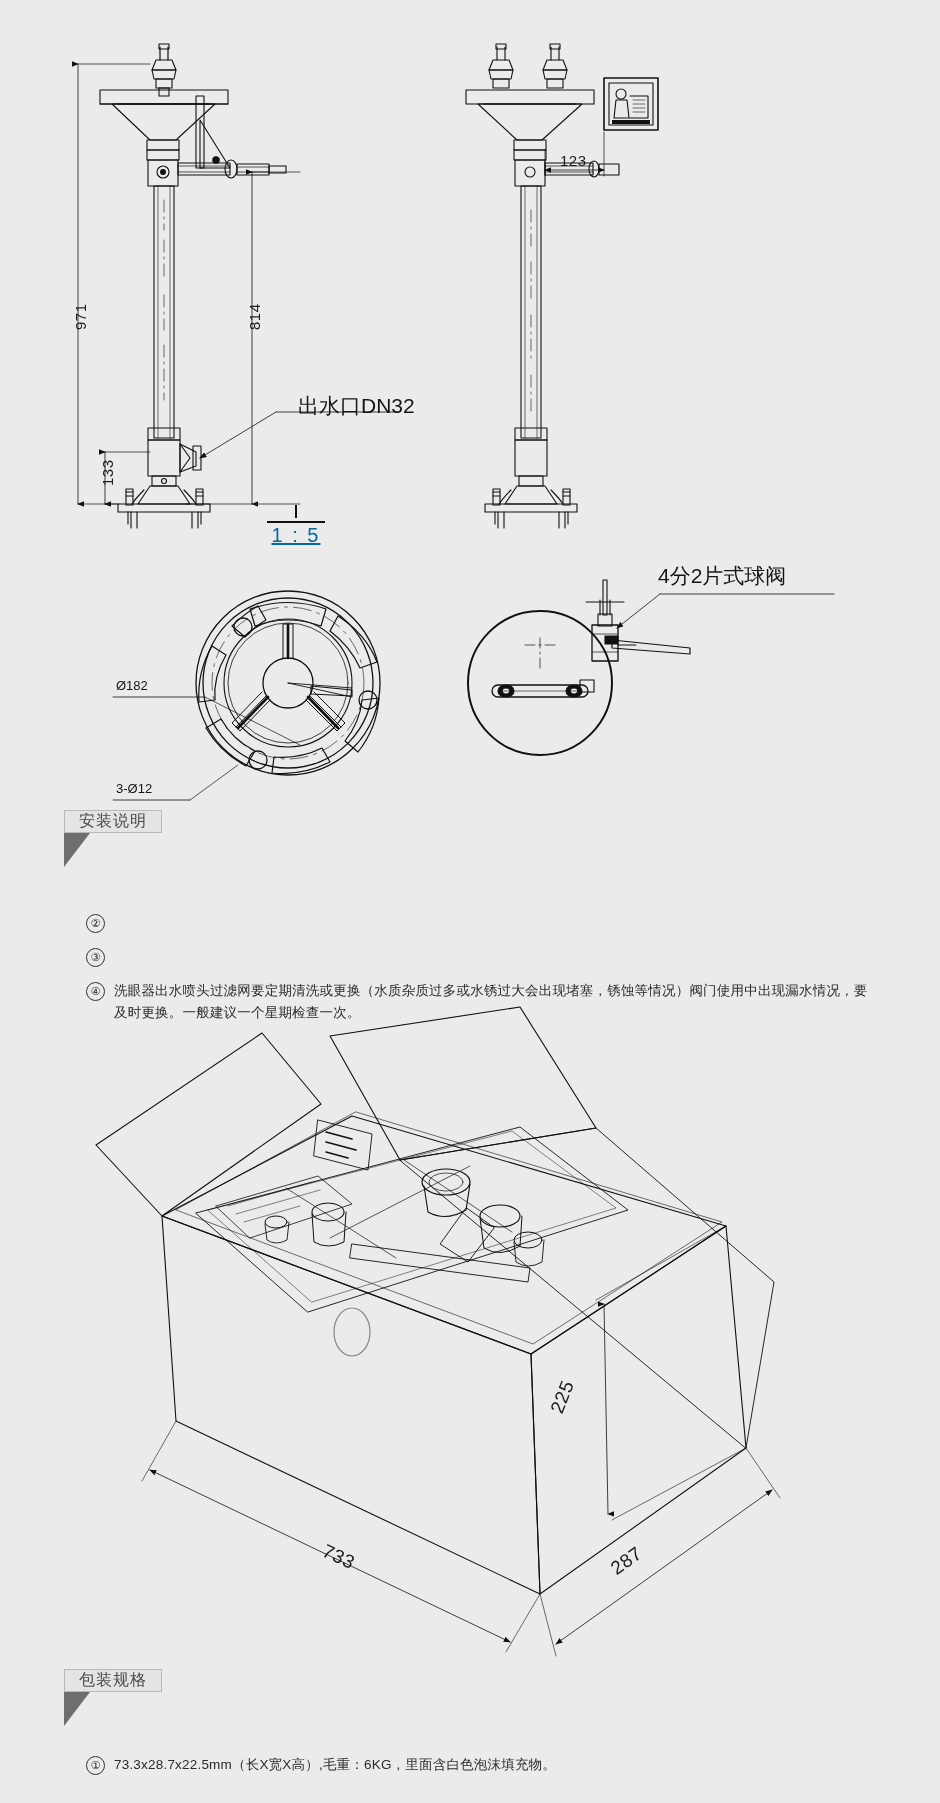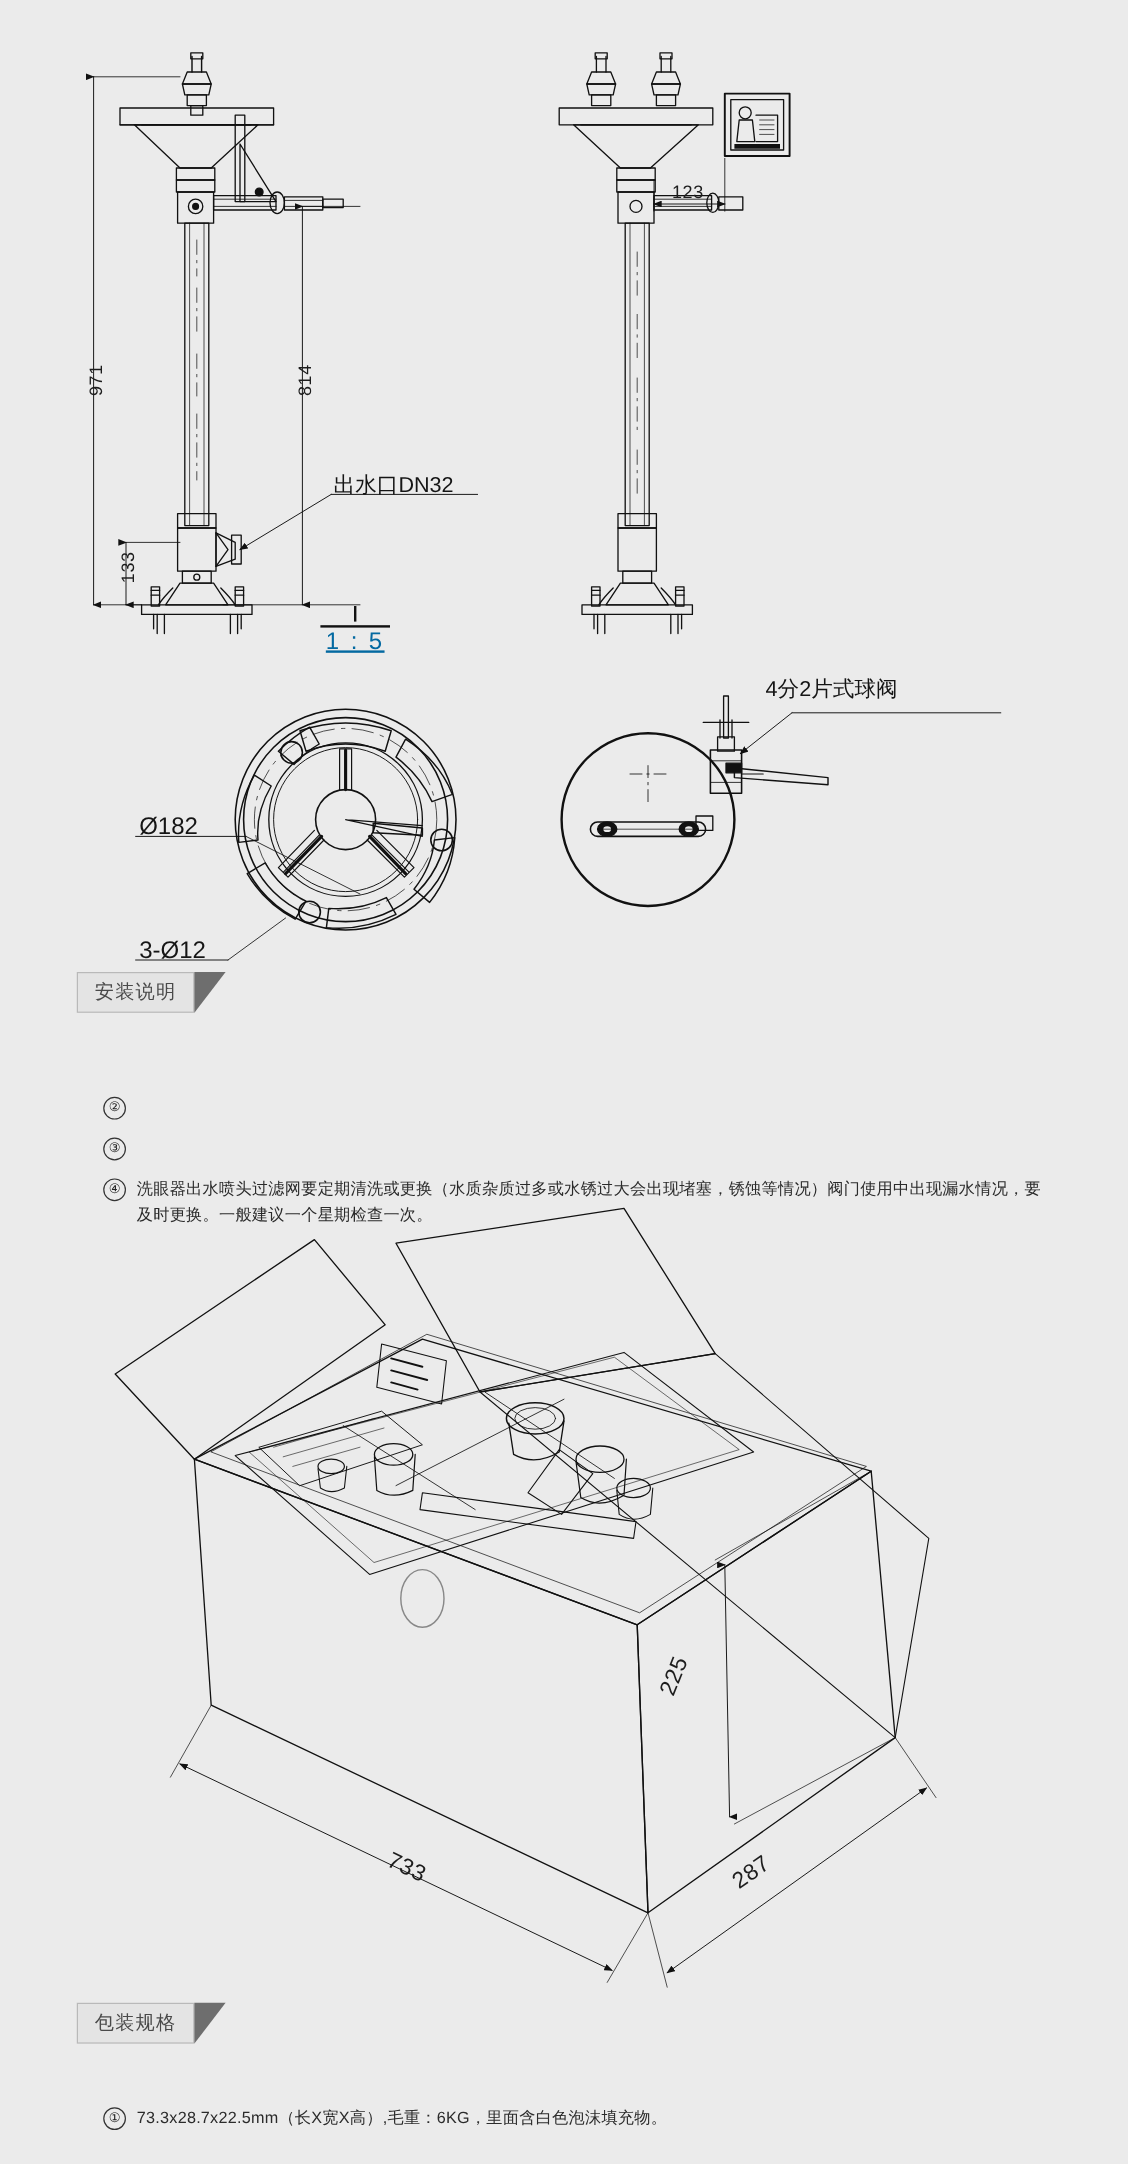--- a/index.html
+++ b/index.html
@@ -14,31 +14,31 @@
   .stage{position:absolute;left:0;top:0;width:940px;height:1803px;}
   svg{display:block;}
   .abs{position:absolute;}
 
   
   .dim{
     font-size:15px;letter-spacing:.5px;color:#1d1d1d;
     font-family:"Liberation Sans",sans-serif;white-space:nowrap;
   }
   .dim.vert{transform:rotate(-90deg);transform-origin:left top;}
-  .leader-txt{font-size:20px;color:#151515;white-space:nowrap;}
-  .leader-txt.big{font-size:18px;}
+  .leader-txt{font-size:13px;color:#151515;white-space:nowrap;}
+  .leader-txt.big{font-size:21px;margin-left:20px;}
 
   
   .scale-wrap{position:absolute;text-align:center;}
   .scale-tick{width:2px;height:13px;background:#111;margin:0 auto;}
   .scale-rule{width:58px;height:1.6px;background:#111;margin:3px auto 1px;}
   .scale-val{font-size:20px;letter-spacing:2px;color:#0369a1;text-decoration:underline;}
 
   
-  .banner{position:absolute;display:flex;align-items:stretch;height:34px;}
+  .banner{position:absolute;display:flex;align-items:stretch;height:34px;flex-direction:column;}
   .banner-box{
     background:#e4e4e4;border:1px solid #b9b9b9;
     display:flex;align-items:center;justify-content:center;
     padding:0 14px;font-size:16px;color:#4a4a4a;letter-spacing:1px;
   }
   .banner-flag{
     width:0;height:0;
     border-top:34px solid #6e6e6e;
     border-right:26px solid transparent;
   }

